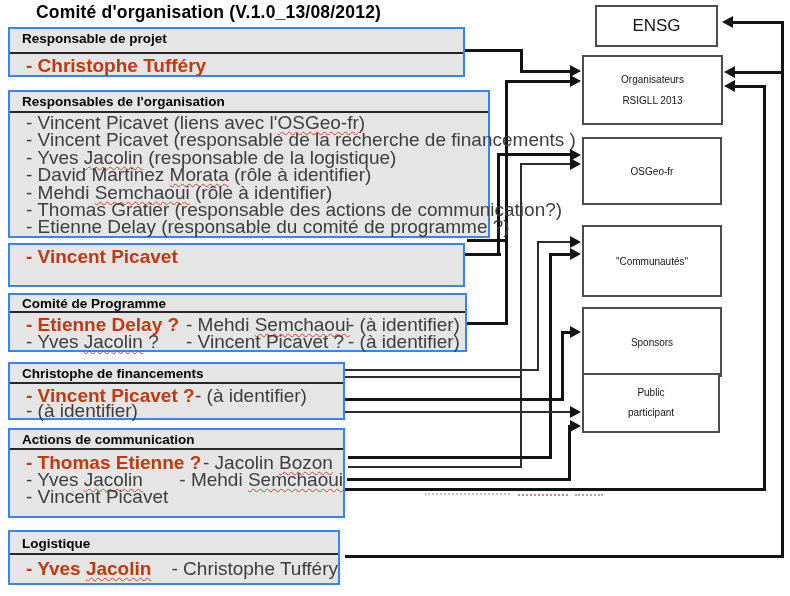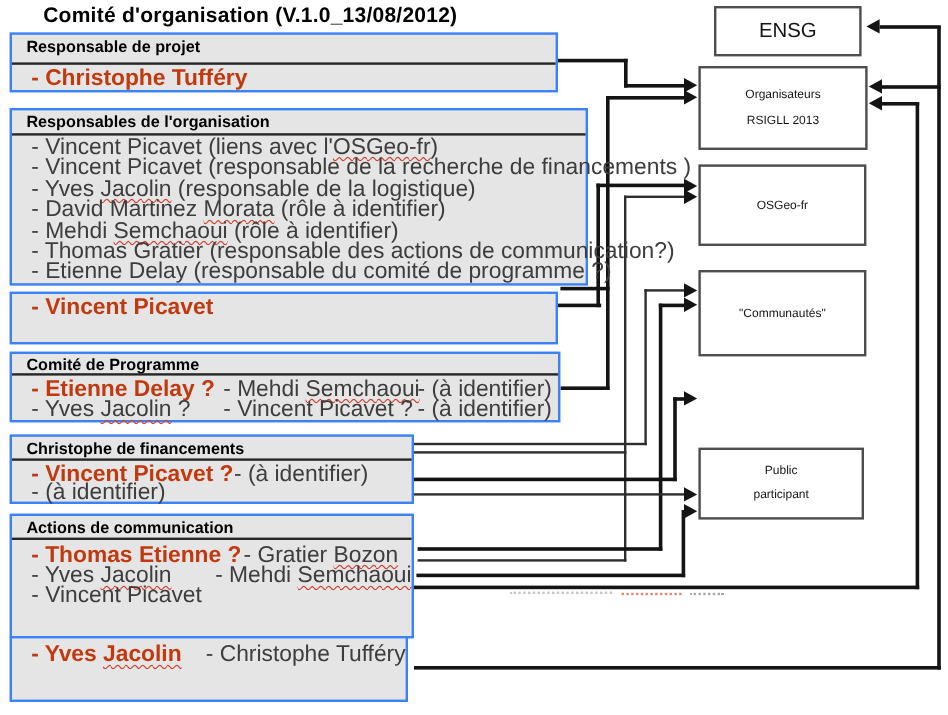--- a/index.html
+++ b/index.html
@@ -94,58 +94,62 @@
       <div class="frow">
         <span class="em" style="width:169px">- Vincent Picavet ?</span>
         <span>- (à identifier)</span>
       </div>
       <div class="frow">
         <span>- (à identifier)</span>
       </div>
     </div>
   </div>
 
-  <div class="lbox" style="left:8px;top:428px;width:337px;height:104px">
+  <div class="lbox" style="left:8px;top:428px;width:337px;height:90px">
     <div class="lbox-h" style="height:20px">Actions de communication</div>
     <div class="lbox-b" style="line-height:17.2px;padding-top:4px">
       <div class="frow">
         <span class="em" style="width:177px">- Thomas Etienne ?</span>
-        <span><span>- Gratier </span><span class="wavy">Bozon</span></span>
+        <span><span>- Jacolin </span><span class="wavy">Bozon</span></span>
       </div>
       <div class="frow">
         <span style="width:177px"><span>- Yves </span><span class="wavy">Jacolin</span></span>
         <span><span>- Mehdi </span><span class="wavy">Semchaoui</span></span>
       </div>
       <div class="frow">
         <span>- Vincent Picavet</span>
       </div>
     </div>
   </div>
 
   <div class="lbox" style="left:8px;top:530px;width:332px;height:55px">
+    <div class="lbox-h" style="height:23px;padding-top:4px">Logistique</div>
     <div class="lbox-b" style="line-height:18px;padding-top:5px">
       <div class="frow">
         <span class="em" style="width:167px"><span>- Yves </span><span class="wavy">Jacolin</span></span>
         <span>- Christophe Tufféry</span>
       </div>
     </div>
   </div>
 
   <div class="rbox" style="left:595px;top:5px;width:123px;height:42px;font-size:17px">
     <div>ENSG</div>
   </div>
   <div class="rbox" style="left:582px;top:55px;width:141px;height:70px;line-height:21px">
     <div>Organisateurs</div>
     <div>RSIGLL  2013</div>
   </div>
   <div class="rbox" style="left:582px;top:137px;width:140px;height:68px">
     <div>OSGeo-fr</div>
   </div>
   <div class="rbox" style="left:582px;top:225px;width:140px;height:72px">
     <div>"Communautés"</div>
+  </div>
+  <div class="rbox" style="left:582px;top:307px;width:140px;height:70px">
+    <div>Sponsors</div>
   </div>
   <div class="rbox" style="left:582px;top:373px;width:138px;height:60px;line-height:20px">
     <div>Public</div>
     <div>participant</div>
   </div>
 
   <div class="hl" style="left:465px;top:49px;width:58px;height:3px"></div>
   <div class="vl" style="left:520px;top:49px;width:3px;height:24px"></div>
   <div class="hl" style="left:520px;top:70px;width:50px;height:3px"></div>
   <div class="ar" style="left:570px;top:65px"></div>

